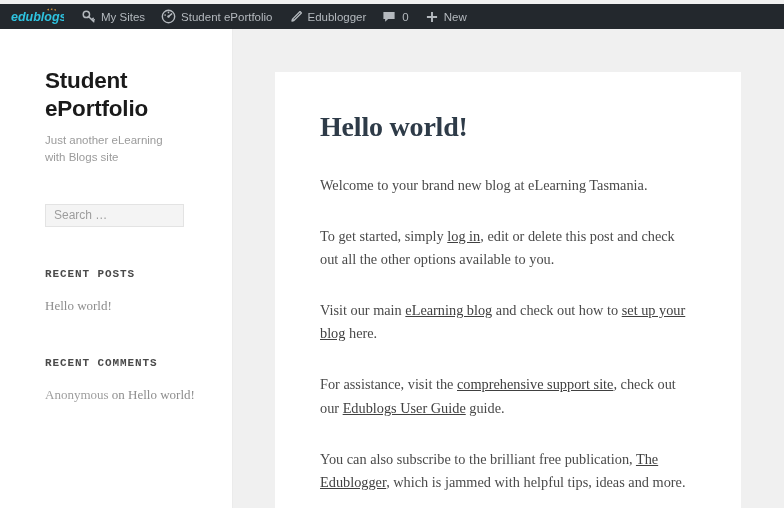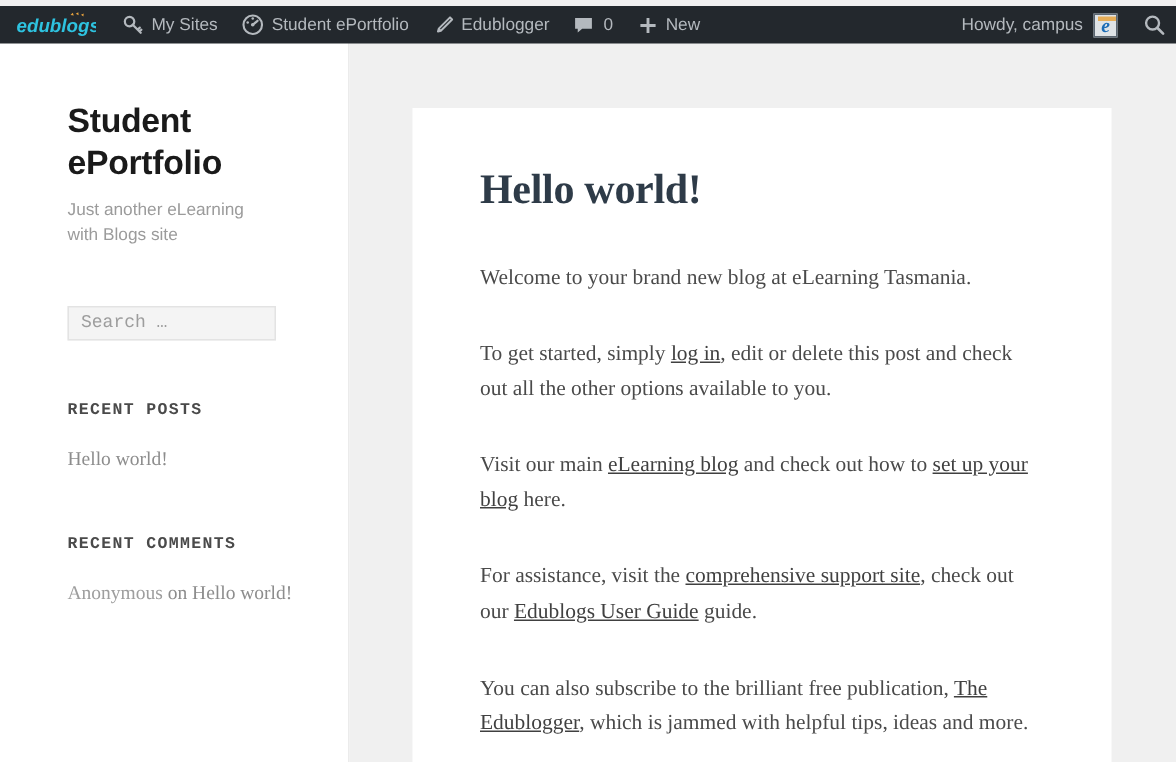--- a/index.html
+++ b/index.html
@@ -156,21 +156,21 @@
   }
 
   .search-wrap { margin-top: 38px; }
 
   .search-field {
     width: 139px;
     height: 23px;
     background: #f4f4f4;
     border: 1px solid #e3e3e3;
     padding: 0 8px;
-    font-family: Liberation Mono, monospace;
+    font-family: Liberation Sans, sans-serif;
     font-size: 12px;
     color: #8e8e8e;
     outline: none;
   }
   .search-field::placeholder { color: #9d9d9d; }
 
   .widget { margin-top: 41px; }
   .widget:first-of-type { margin-top: 44px; }
 
   .widget-title {
@@ -321,35 +321,20 @@
 
   <div class="ab-item">
     <svg class="icn" width="14" height="14" viewBox="0 0 16 16">
       <path d="M8 2.2 V13.8 M2.2 8 H13.8" stroke="#b4b9be" stroke-width="2.2" stroke-linecap="butt"></path>
     </svg>
     <span>New</span>
   </div>
 
   <div class="ab-spacer"></div>
 
-  <div class="ab-right">
-    <div class="ab-howdy">
-      <span>Howdy, campus</span>
-      <span class="avatar">
-        <span class="e-swoosh"></span>
-        <span class="e-glyph">e</span>
-      </span>
-    </div>
-    <div class="ab-search">
-      <svg class="icn" width="15" height="15" viewBox="0 0 16 16">
-        <circle cx="6.8" cy="6.8" r="4.6" fill="none" stroke="#b4b9be" stroke-width="1.7"></circle>
-        <path d="M10.3 10.3 L14.3 14.3" stroke="#b4b9be" stroke-width="1.9" stroke-linecap="round"></path>
-      </svg>
-    </div>
-  </div>
 </div>
 
 <div id="page">
 
   <aside id="sidebar">
 
     <div class="site-title">Student ePortfolio</div>
     <div class="site-desc">Just another eLearning with Blogs site</div>
 
     <div class="search-wrap">

